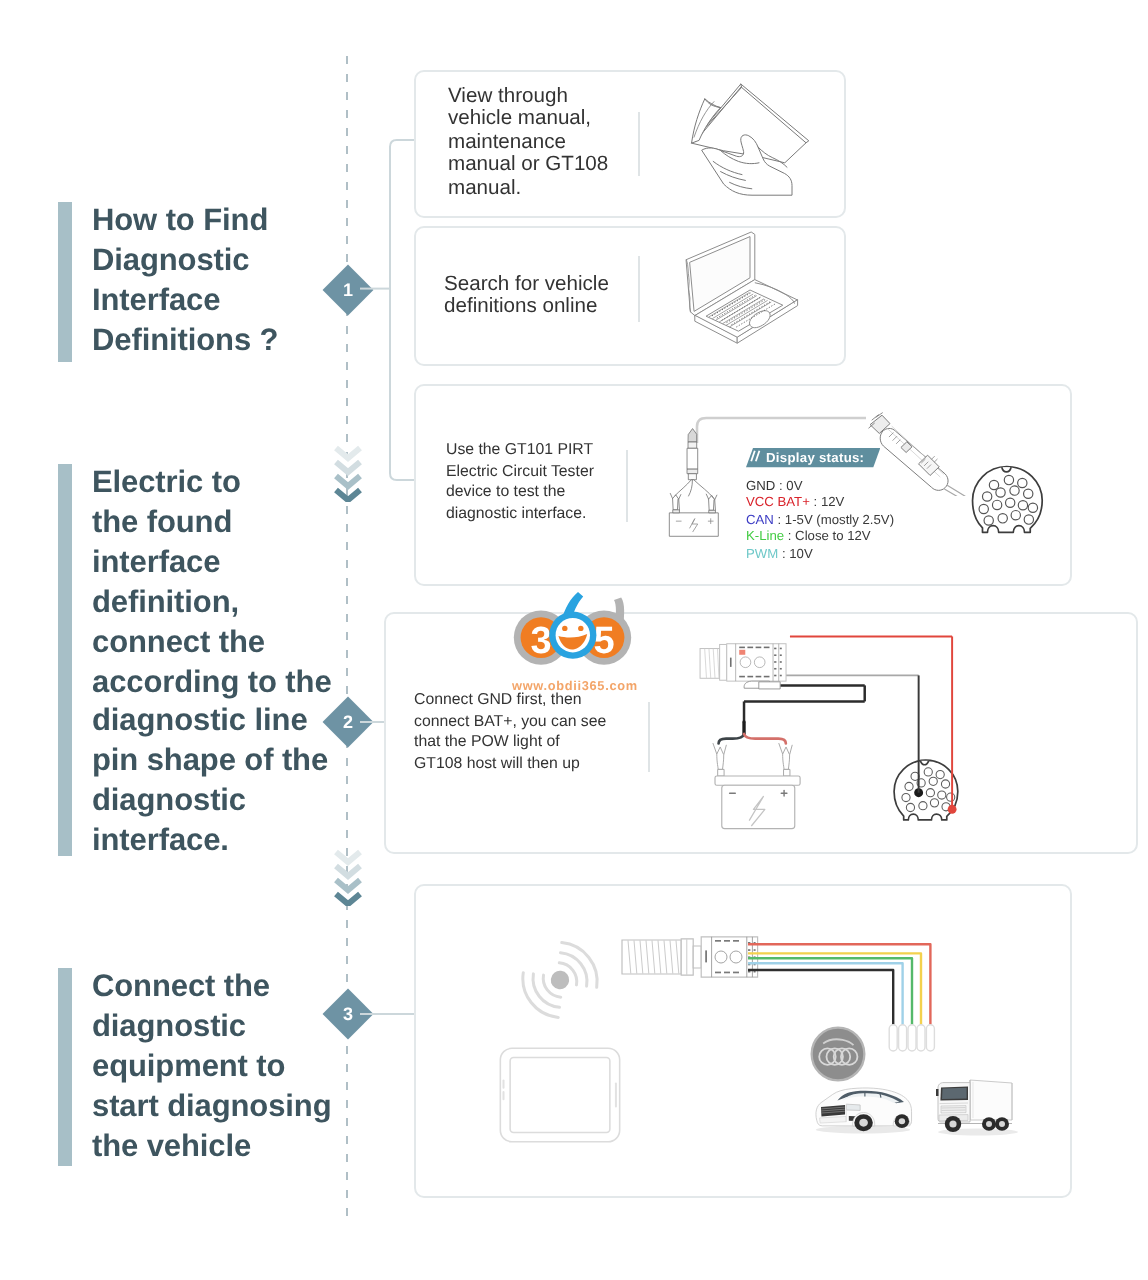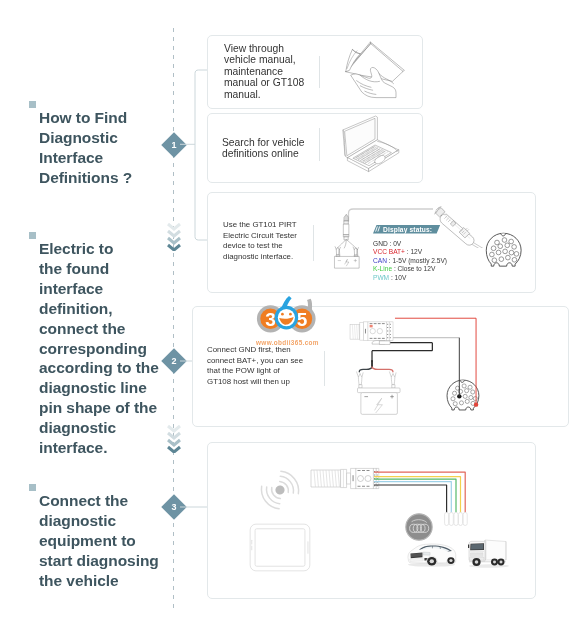--- a/index.html
+++ b/index.html
@@ -1,20 +1,20 @@
 <!DOCTYPE html>
 <html><head>
 <meta charset="utf-8">
 <style>
   html,body{margin:0;padding:0;}
   body{width:574px;height:640px;background:#ffffff;font-family:"Liberation Sans",sans-serif;overflow:hidden;position:relative;}
   .stage{position:absolute;left:0;top:0;width:574px;height:640px;}
   .abs{position:absolute;}
   
-  .step-head{position:absolute;display:flex;flex-direction:column;}
+  .step-head{position:absolute;display:flex;}
   .accent-bar{width:7px;background:#a7bfc7;flex:0 0 7px;}
   .head-text{margin-left:10px;color:#3e555f;font-weight:bold;font-size:15.5px;line-height:19.9px;letter-spacing:-0.05px;}
   
   .tl-dash{position:absolute;left:173px;top:28px;width:1.4px;height:584px;
      background-image:repeating-linear-gradient(to bottom,#b0bfc6 0px,#b0bfc6 4px,rgba(255,255,255,0) 4px,rgba(255,255,255,0) 9px);}
   .diamond{position:absolute;width:18px;height:18px;background:#6e93a4;transform:rotate(45deg);}
   .diamond span{position:absolute;left:0;top:0;width:18px;height:18px;display:flex;align-items:center;justify-content:center;
       transform:rotate(-45deg);color:#fff;font-size:9px;font-weight:bold;}
   
   .card{position:absolute;border:1px solid #e3e8ea;border-radius:5px;background:#fff;}
@@ -46,21 +46,20 @@
     </div>
   </div>
   <div class="step-head" style="left:29px;top:232px;height:196px;">
     <div class="accent-bar"></div>
     <div class="head-text">
       <div>Electric to</div>
       <div>the found</div>
       <div>interface</div>
       <div>definition,</div>
       <div>connect the</div>
-      <div>corresponding</div>
       <div>according to the</div>
       <div>diagnostic line</div>
       <div>pin shape of the</div>
       <div>diagnostic</div>
       <div>interface.</div>
     </div>
   </div>
   <div class="step-head" style="left:29px;top:484px;height:99px;">
     <div class="accent-bar"></div>
     <div class="head-text">

